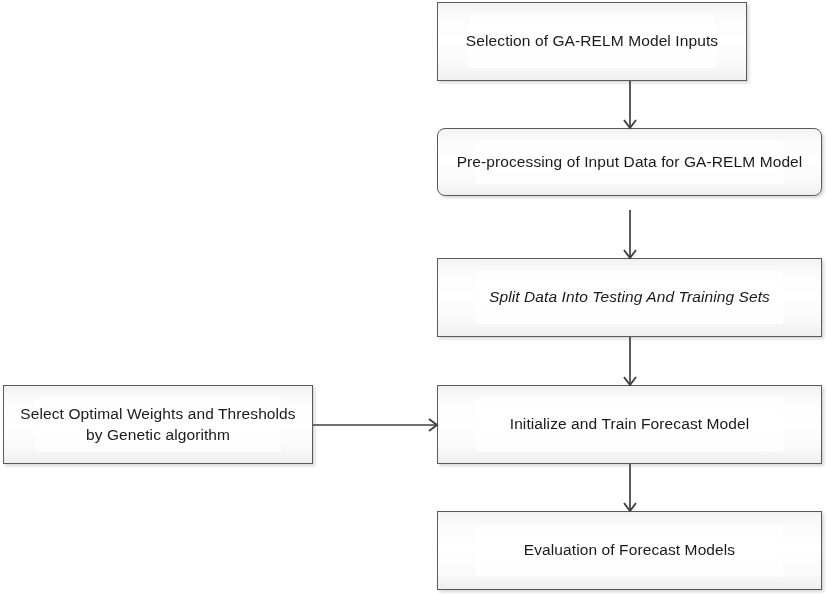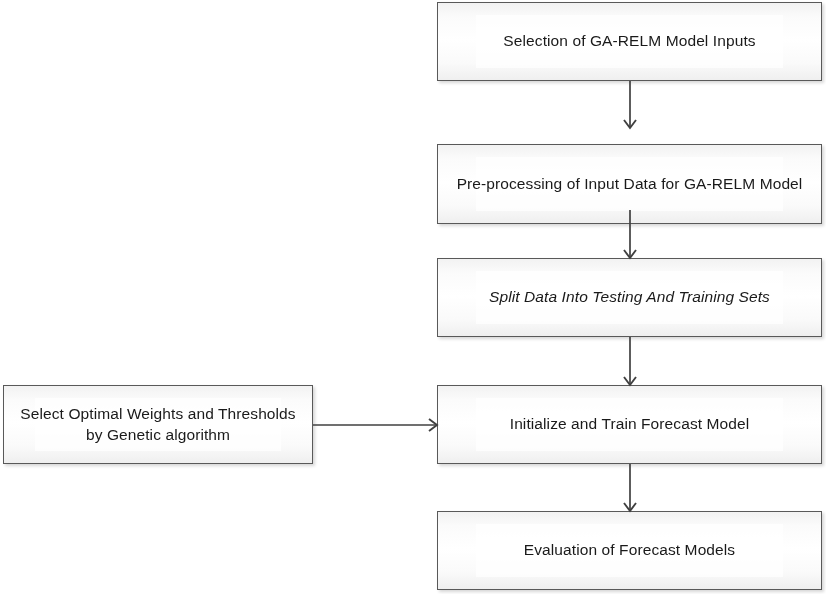--- a/index.html
+++ b/index.html
@@ -76,25 +76,25 @@
     stroke-width: 1.9;
     fill: none;
     stroke-linecap: butt;
     stroke-linejoin: miter;
   }
 </style>
 </head>
 <body>
 
 <div id="canvas">
-    <div class="node" style="left: 437px; top: 2px; width: 385px; height: 79px;">
+    <div class="node" style="left: 437px; top: 2px; width: 310px; height: 79px;">
       <div class="inner-sheen"></div>
       <div class="node-label">Selection of GA-RELM Model Inputs</div>
     </div>
-    <div class="node" style="left: 437px; top: 144px; width: 385px; height: 80px;">
+    <div class="node" style="left: 437px; top: 128px; width: 385px; height: 68px; border-radius: 8px;">
       <div class="inner-sheen"></div>
       <div class="node-label">Pre-processing of Input Data for GA-RELM Model</div>
     </div>
     <div class="node" style="left: 437px; top: 258px; width: 385px; height: 79px; font-style: italic;">
       <div class="inner-sheen"></div>
       <div class="node-label">Split Data Into Testing And Training Sets</div>
     </div>
     <div class="node" style="left: 437px; top: 385px; width: 385px; height: 79px;">
       <div class="inner-sheen"></div>
       <div class="node-label">Initialize and Train Forecast Model</div>

